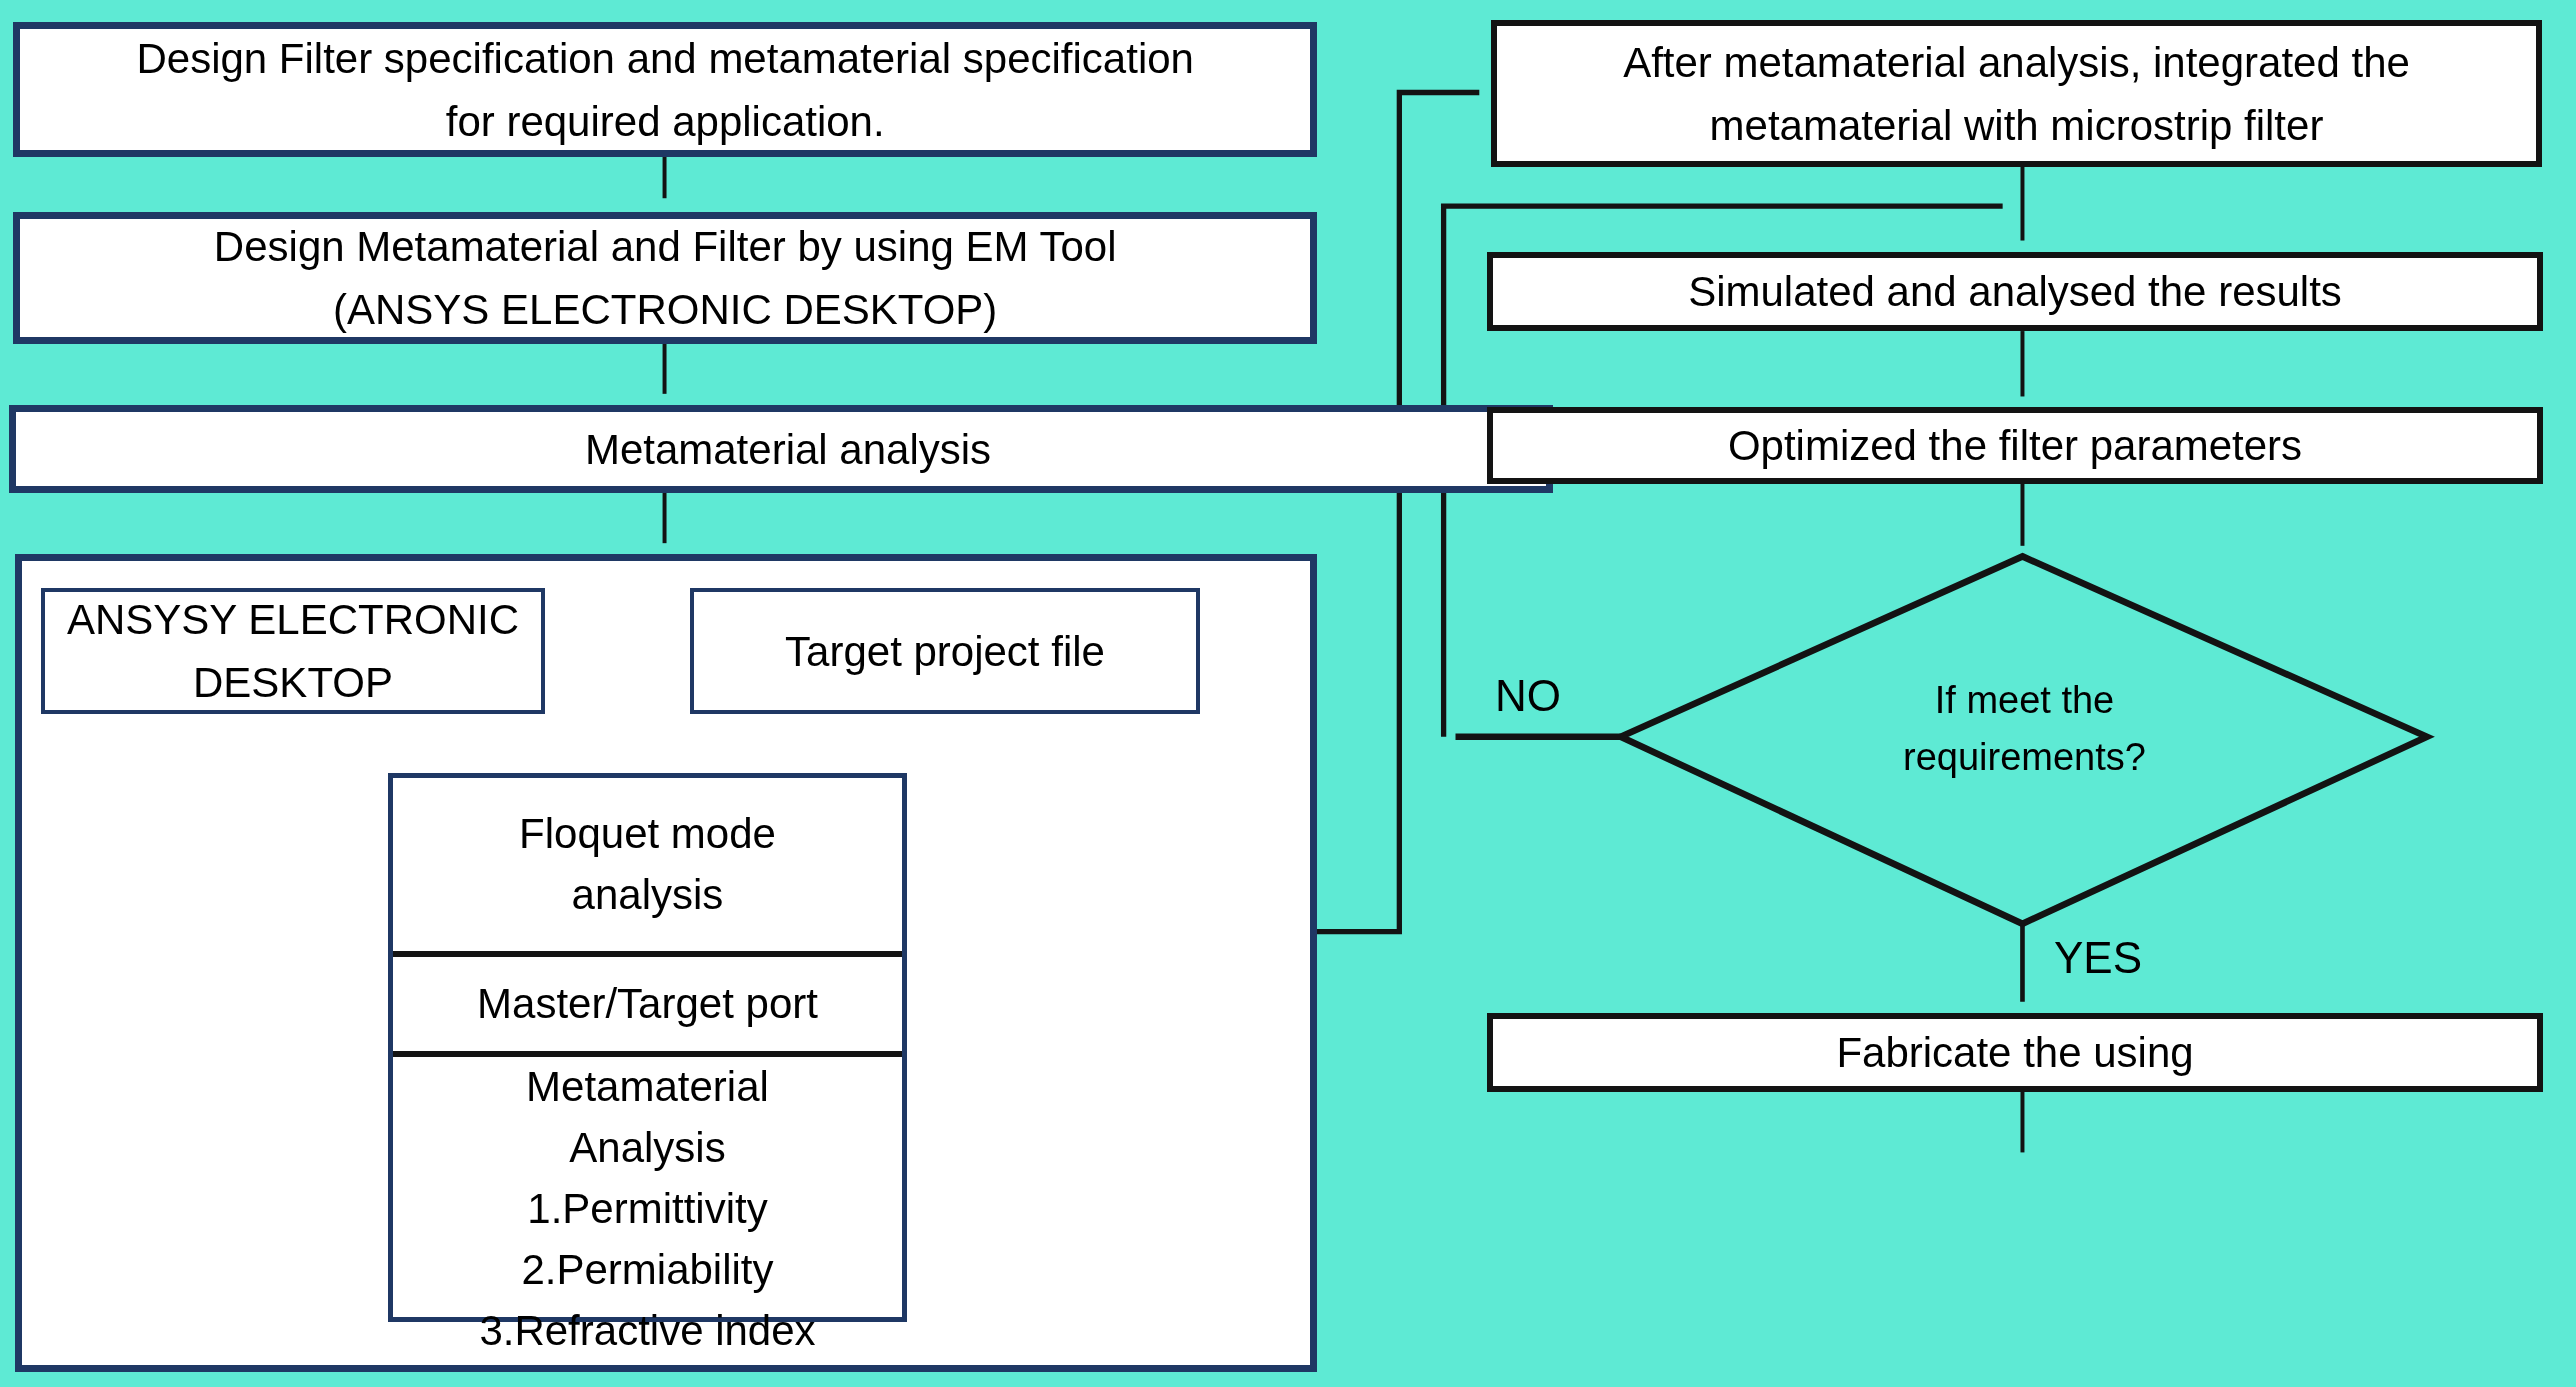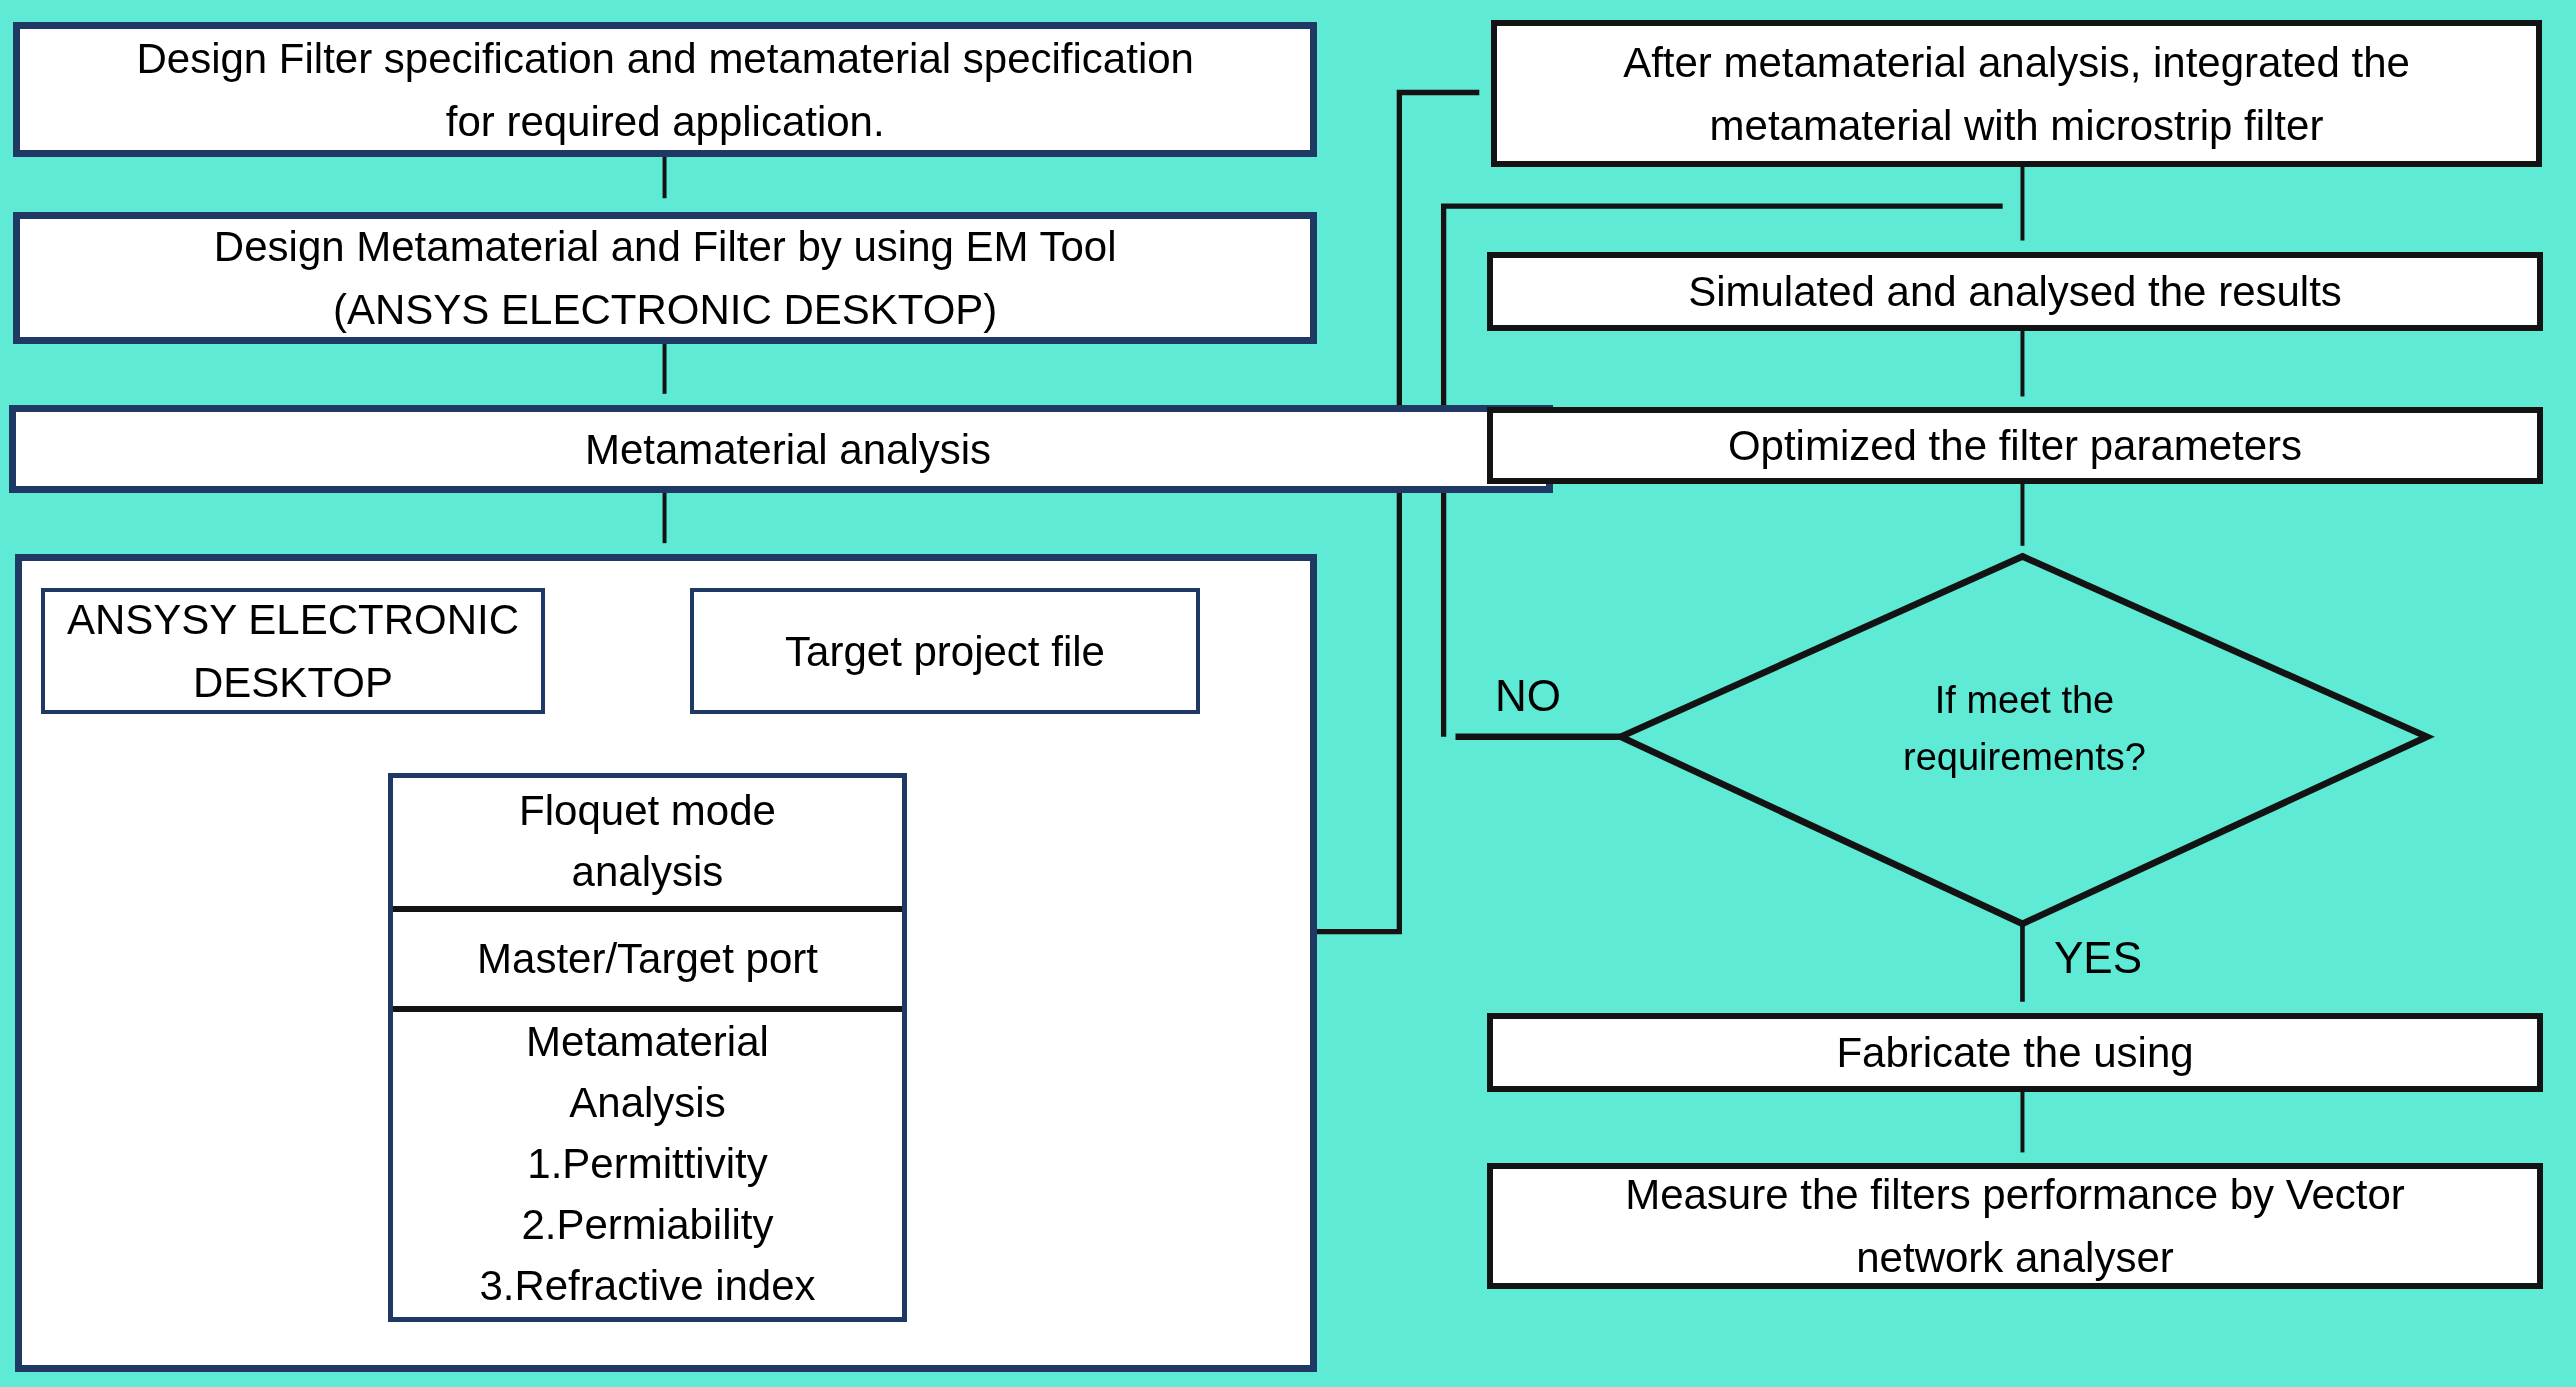--- a/index.html
+++ b/index.html
@@ -124,21 +124,21 @@
   <div class="box navy" style="left:9px; top:405px; width:1544px; height:88px;padding-left:14px;">Metamaterial analysis</div>
 
   <div class="container-box" style="left:14.5px; top:554px; width:1302px; height:818px;"></div>
 
   <div class="box navy-thin" style="left:41px; top:588px; width:504px; height:126px;">ANSYSY ELECTRONIC
 DESKTOP</div>
 
   <div class="box navy-thin" style="left:690px; top:588px; width:510px; height:126px;">Target project file</div>
 
   <div class="stack" style="left:388px; top:773px; width:519px; height:549px;">
-    <div class="cell" style="height:128px; flex:0 0 auto;border-radius:27px;">Floquet mode
+    <div class="cell" style="height:173px; flex:0 0 auto;border-radius:27px;">Floquet mode
 analysis</div>
     <div class="cell" style="height:100px; flex:0 0 auto;">Master/Target port</div>
     <div class="cell" style="flex:1 1 auto;">Metamaterial
 Analysis
 1.Permittivity
 2.Permiability
 3.Refractive index</div>
   </div>
 
   <div class="box black" style="left:1491px; top:20px; width:1051px; height:147px;">After metamaterial analysis, integrated the
@@ -150,17 +150,15 @@
 
   <div class="decision-text" style="left:1727px; top:672px; width:595px;">If meet the
 requirements?</div>
 
   <div class="flow-label" style="left:1495px; top:666px; height:59px;">NO</div>
 
   <div class="flow-label" style="left:2054px; top:927px; height:61px;">YES</div>
 
   <div class="box black" style="left:1487px; top:1013px; width:1056px; height:79px;">Fabricate the using</div>
 
-  <div class="box black" style="left:1487px; top:1163px; width:1056px; height:126px;">Measure the filters performance by Vector
-network analyser</div>
 
 </div>
 
 
 </body></html>

